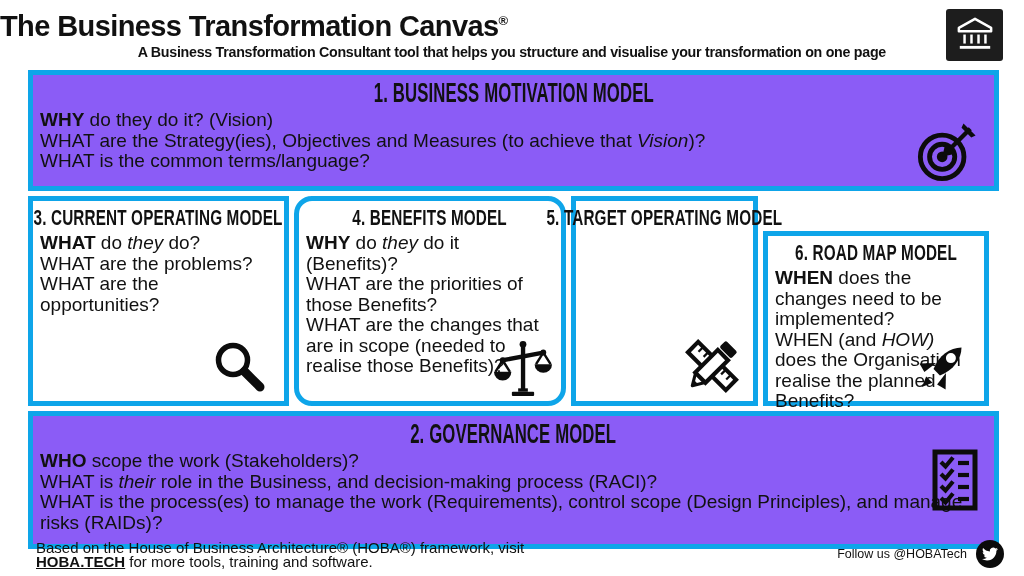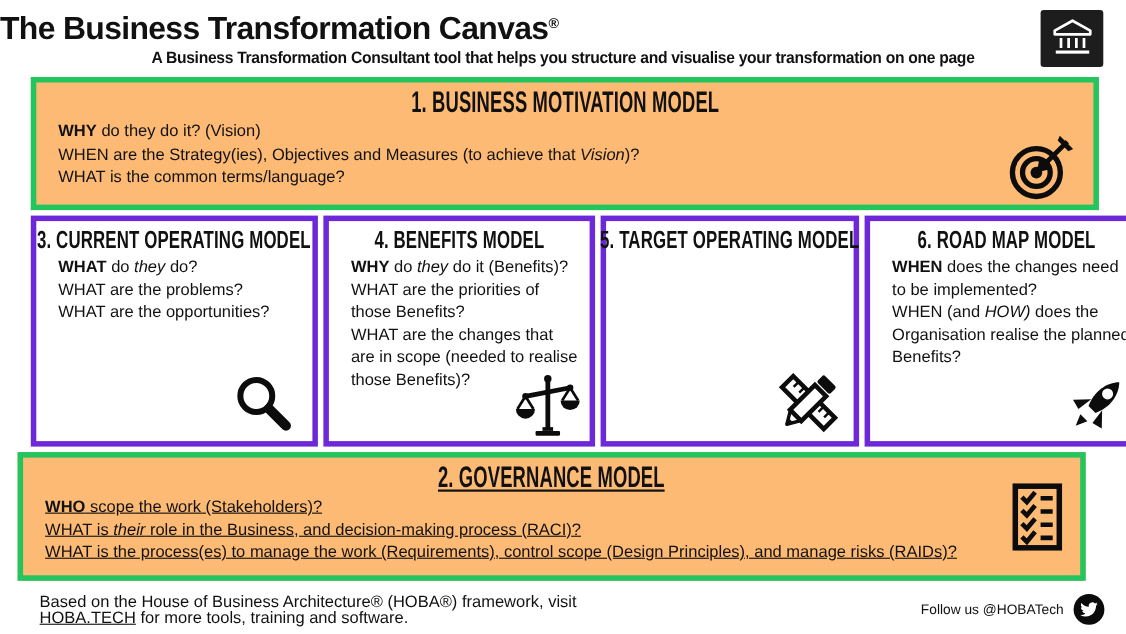--- a/index.html
+++ b/index.html
@@ -10,51 +10,51 @@
   .header{position:absolute;top:4px;left:0;width:100%;}
   .title{margin:0;font-size:29px;font-weight:700;letter-spacing:-0.6px;line-height:34px;}
   .title sup{font-size:13px;}
   .subtitle-wrap{display:flex;justify-content:center;}
   .subtitle{display:inline-block;font-size:15px;font-weight:700;letter-spacing:-0.3px;
             transform:scaleX(0.95);white-space:nowrap;line-height:18px;}
   .logo{position:absolute;top:9px;right:21px;width:57px;height:52px;background:#1d1d1d;
         border-radius:3px;display:flex;align-items:center;justify-content:center;}
 
   
-  .box{position:absolute;border:5px solid #22c55e;background:#fdba74;box-sizing:border-box;}
+  .box{position:absolute;border:5px solid #0ea5e9;background:#8b5cf6;box-sizing:border-box;}
   .box1{left:28px;top:70px;width:971px;height:121px;}
   .midrow{position:absolute;left:28px;top:196px;width:971px;height:210px;display:flex;gap:5px;}
-  .col{position:relative;border:5px solid #6d28d9;background:#fff;box-sizing:border-box;flex:none;}
-  .col3{width:261px;} .col4{width:247px;} .col5{width:235px;} .col6{width:259px;}
-  .box2{left:16px;top:411px;width:971px;height:117px;text-decoration:underline;}
+  .col{position:relative;border:5px solid #0ea5e9;background:#fff;box-sizing:border-box;flex:none;}
+  .col3{width:261px;} .col4{width:272px;border-radius:18px;} .col5{width:187px;} .col6{width:226px;margin-top:35px;}
+  .box2{left:28px;top:411px;width:971px;height:138px;}
 
   
   .hd-wrap{display:flex;justify-content:center;white-space:nowrap;overflow:visible;}
   .hd{display:inline-block;font-weight:700;transform-origin:center;}
   .hd-lg{font-size:27px;line-height:30px;margin-top:3px;transform:scaleX(0.62);letter-spacing:0.2px;}
   .hd-sm{font-size:22.5px;line-height:27px;margin-top:3px;transform:scaleX(0.68);letter-spacing:0.2px;}
 
   
-  .lines{padding:2px 9px 0 20px;font-size:15px;line-height:20.5px;}
+  .lines{padding:2px 9px 0 7px;font-size:19px;line-height:20.5px;}
   .line{margin:0;}
   .b{font-weight:700;}
   .i{font-style:italic;}
 
   
   .icon{position:absolute;line-height:0;}
   .ic-target{right:16px;bottom:3px;}
   .ic-mag{right:16px;bottom:6px;}
   .ic-scales{right:8px;bottom:3px;}
   .ic-rule{right:8px;bottom:2px;}
   .ic-rocket{right:12px;bottom:2px;}
   .ic-check{right:14px;top:50%;transform:translateY(-50%);}
 
   
   .footer-left{position:absolute;left:36px;bottom:7px;font-size:15px;line-height:14px;font-weight:400;}
-  .hoba-link{color:#111;font-weight:400;text-decoration:underline;cursor:pointer;text-align:center;}
+  .hoba-link{color:#111;font-weight:700;text-decoration:underline;cursor:pointer;text-align:center;}
   .footer-right{position:absolute;right:20px;bottom:8px;display:flex;align-items:center;gap:9px;
                 font-size:12.5px;text-align:center;}
   .tw-circle{width:28px;height:28px;border-radius:50%;background:#0b0b0b;display:flex;
              align-items:center;justify-content:center;cursor:pointer;}
 </style>
 </head>
 <body>
 
 <div class="page">
 
@@ -74,21 +74,21 @@
       <rect x="6" y="31.5" width="32" height="3" fill="#ffffff"></rect>
     </svg>
   </div>
 
   <section class="box box1">
     <div class="hd-wrap">
         <span class="hd hd-lg">1. BUSINESS MOTIVATION MODEL</span>
       </div>
     <div class="lines">
       <div class="line"><span class="b">WHY</span><span> do they do it? (Vision)</span></div>
-      <div class="line"><span>WHEN are the Strategy(ies), Objectives and Measures (to achieve that </span><span class="i">Vision</span><span>)?</span></div>
+      <div class="line"><span>WHAT are the Strategy(ies), Objectives and Measures (to achieve that </span><span class="i">Vision</span><span>)?</span></div>
       <div class="line"><span>WHAT is the common terms/language?</span></div>
     </div>
     <span class="icon ic-target">
       <svg width="62" height="62" viewBox="0 0 64 64">
         <circle cx="27" cy="37" r="22.5" fill="none" stroke="#0c0c0c" stroke-width="5"></circle>
         <circle cx="27" cy="37" r="13" fill="none" stroke="#0c0c0c" stroke-width="5"></circle>
         <circle cx="27" cy="37" r="5.5" fill="#0c0c0c"></circle>
         <line x1="34" y1="30" x2="56" y2="8" stroke="#0c0c0c" stroke-width="4.5"></line>
         <polygon points="27,37 41.5,33.5 30.5,22.5" fill="#0c0c0c"></polygon>
         <polygon points="49,2.5 61.5,15 57,17 47,7" fill="#0c0c0c"></polygon>

